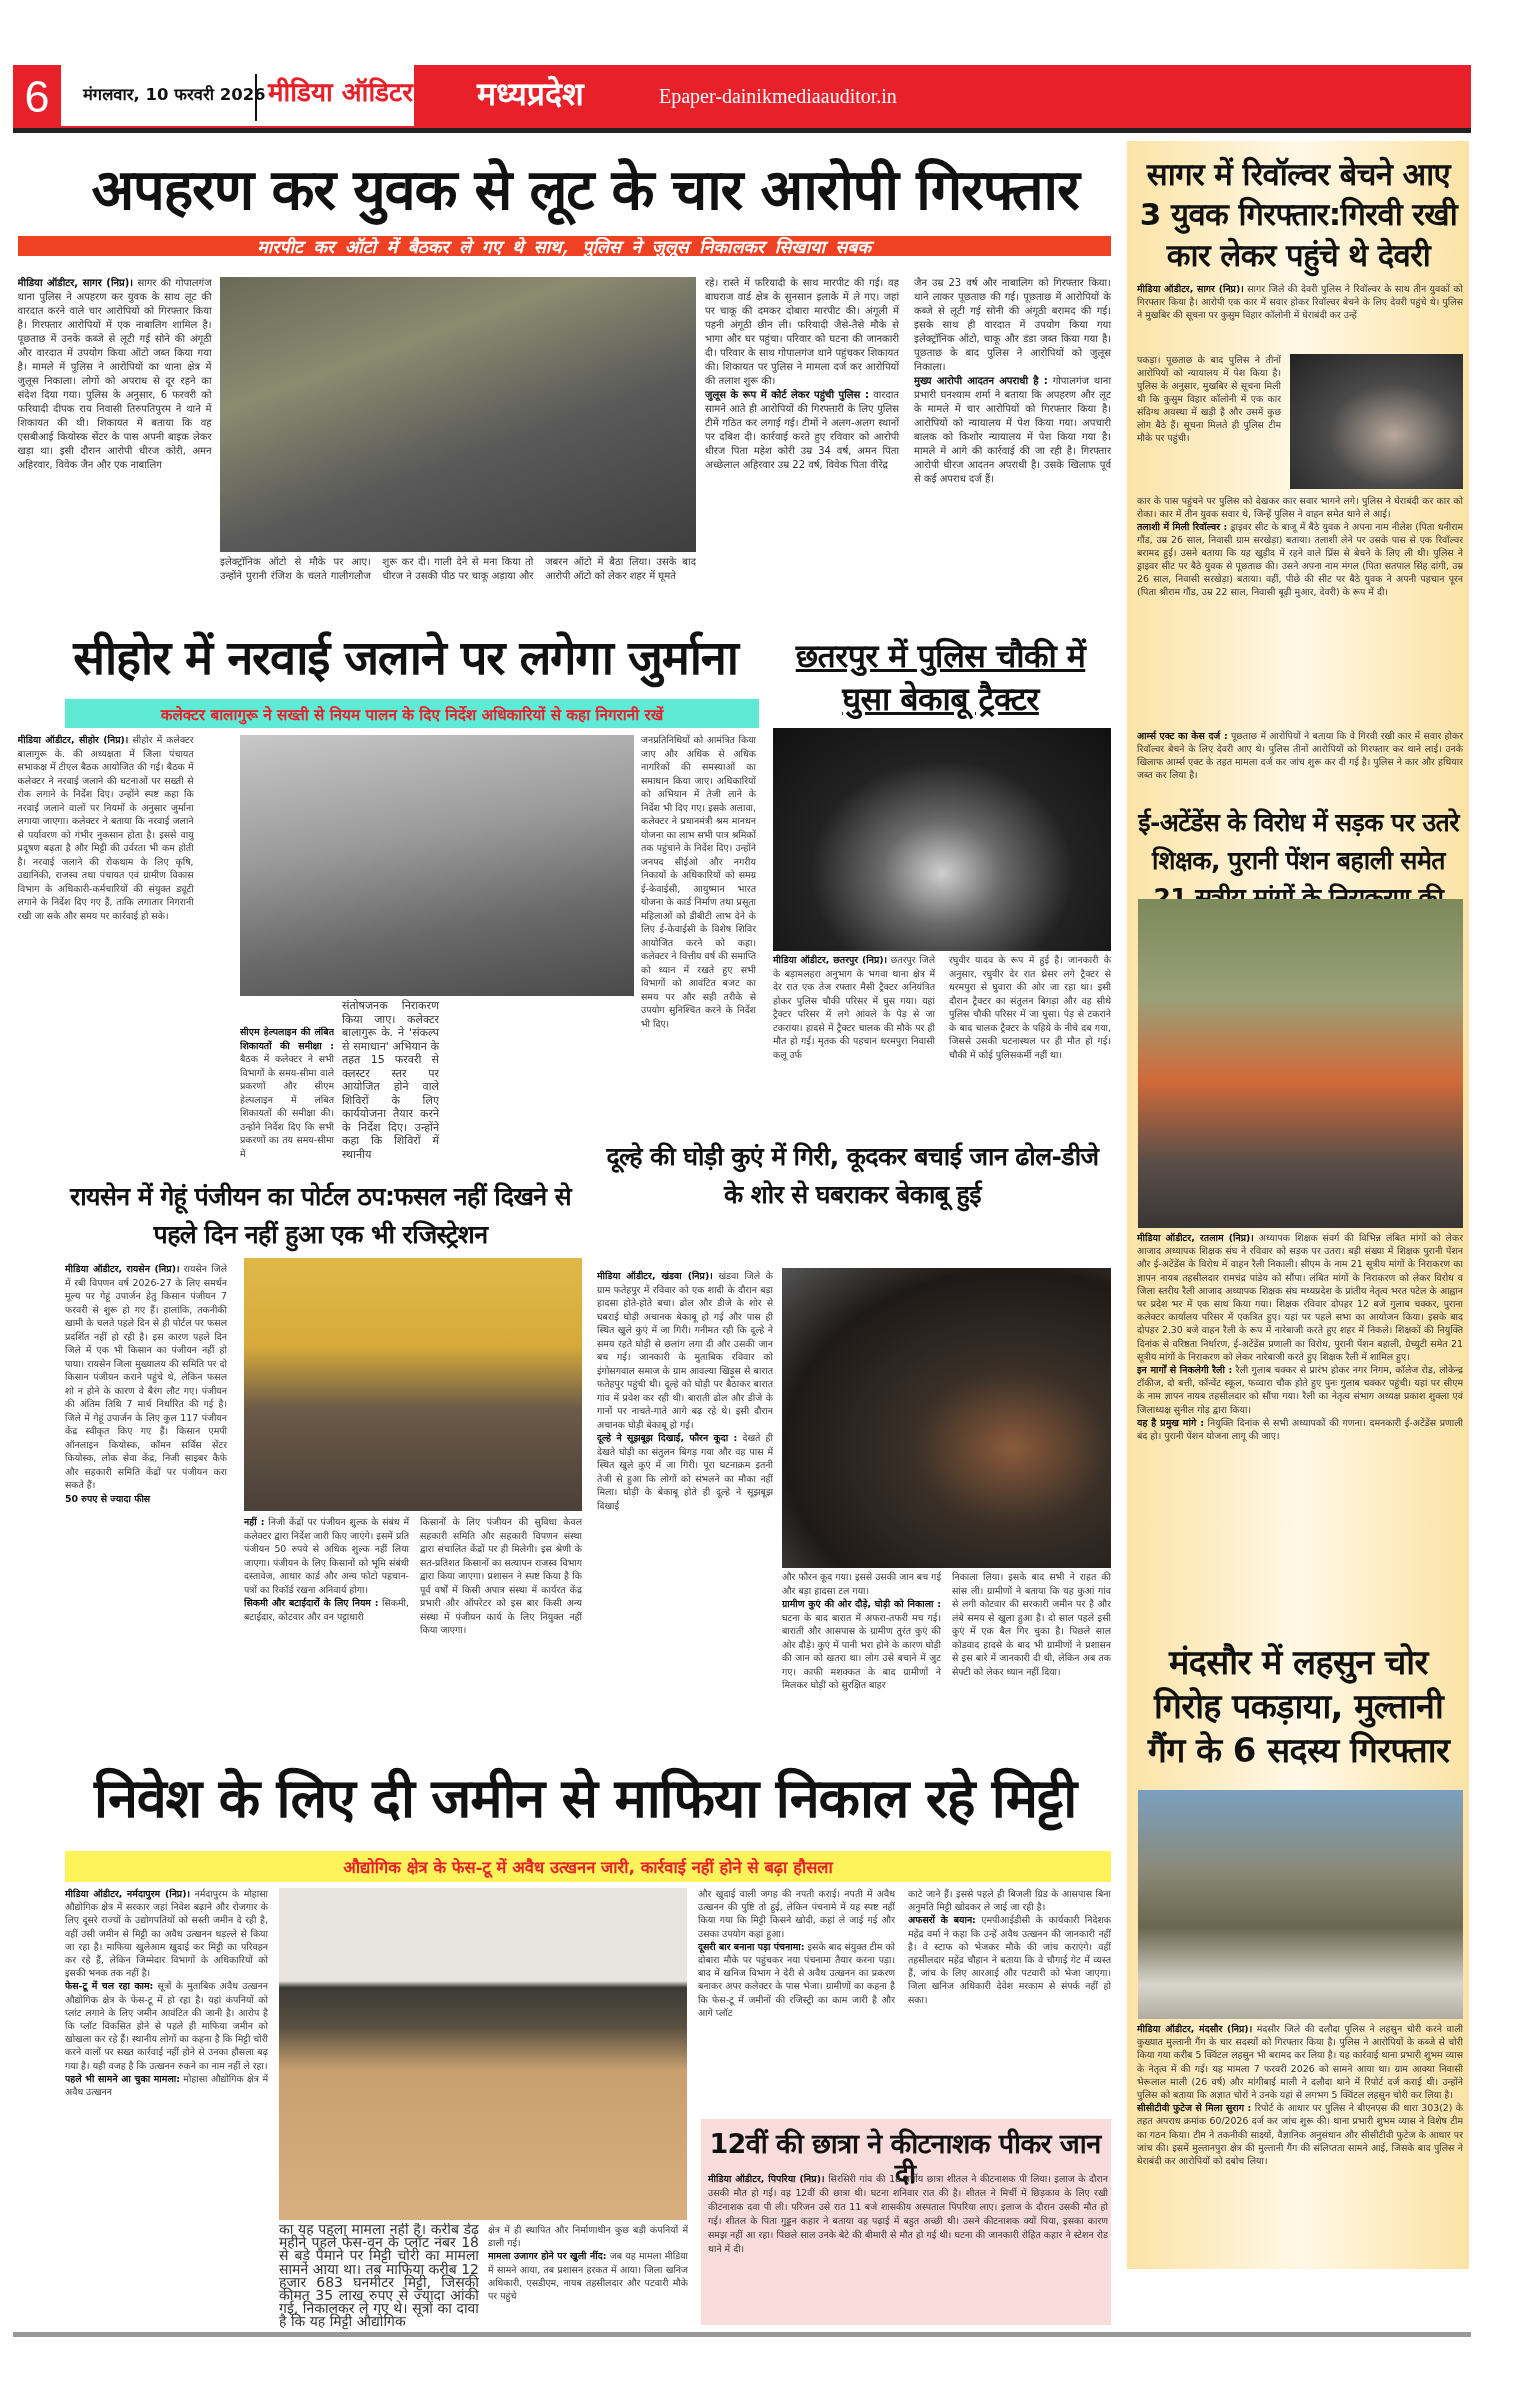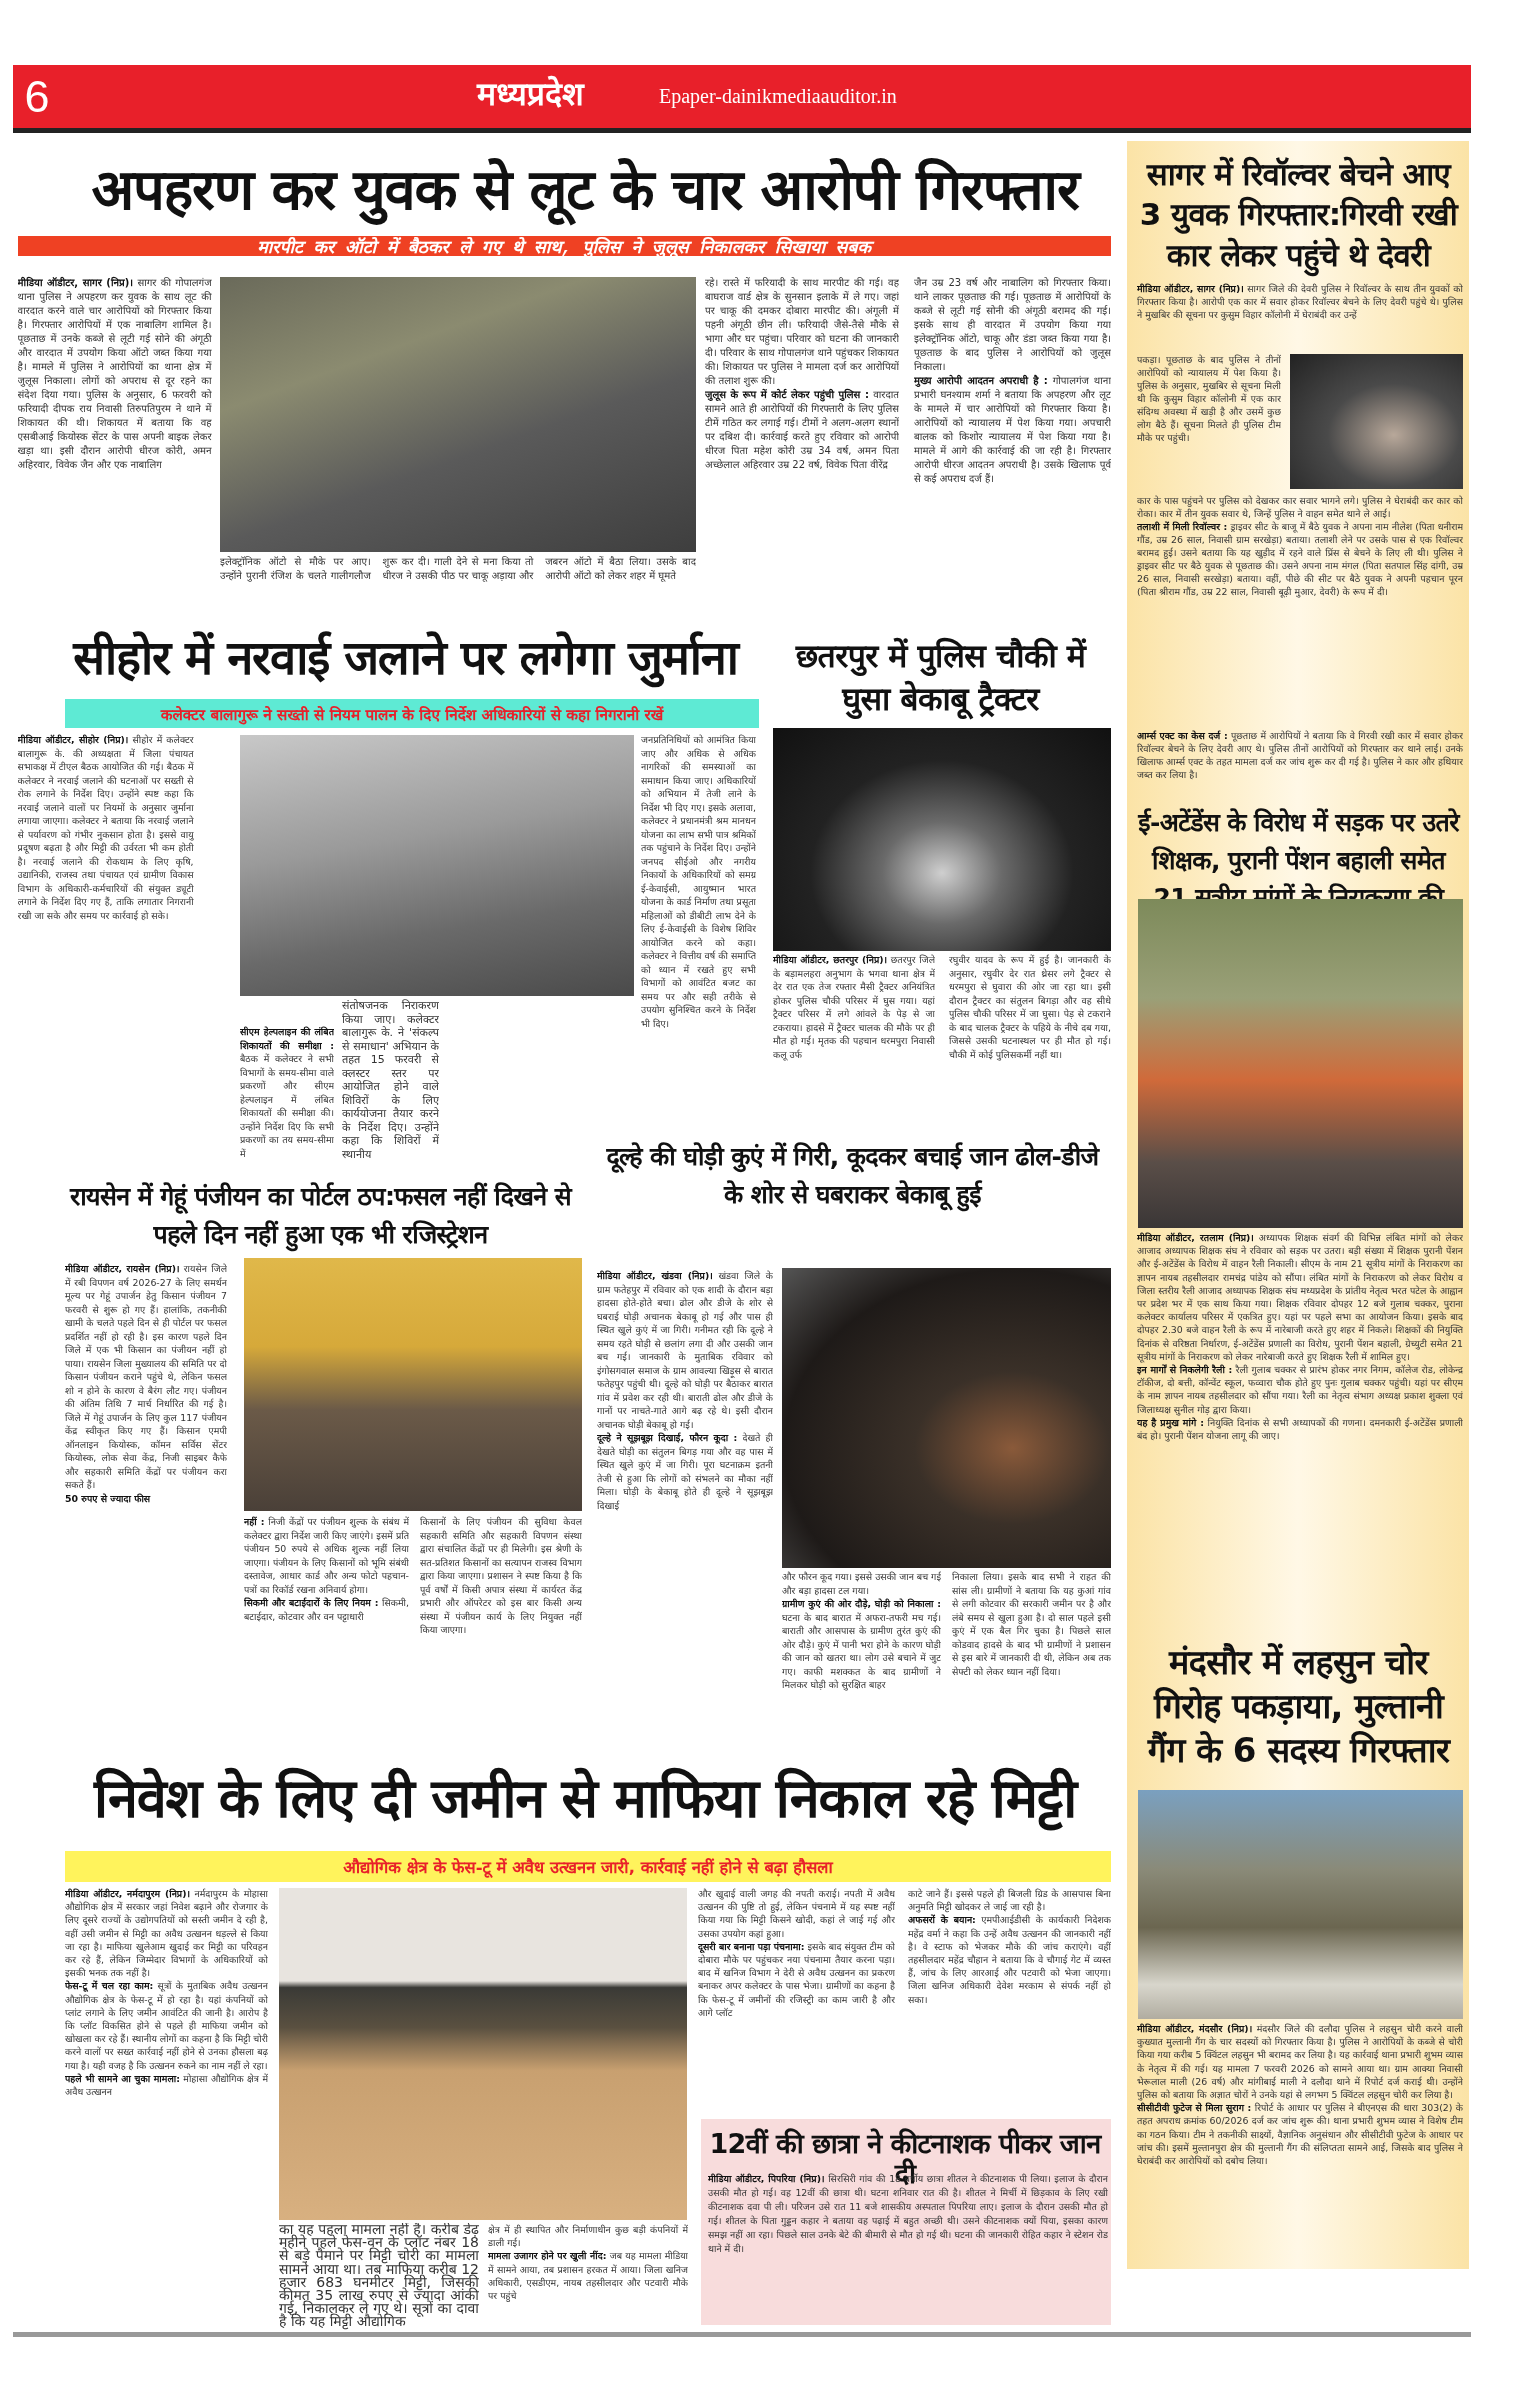--- a/index.html
+++ b/index.html
@@ -23,20 +23,25 @@
   .photo { background: #777; overflow: hidden; }
   .rule { background: #999; }
   .sidebar { background: linear-gradient(90deg, #fbe3a6 0%, #fff8e6 50%, #fbe3a6 100%); }
   .pinkbox { background: #f8dcdc; }
 </style>
 </head>
 <body>
 
 <div class="abs masthead">
   <div class="abs pageno">6</div>
+  <div class="abs datebox">
+    <div class="abs date">मंगलवार, 10 फरवरी 2026</div>
+    <div class="abs sep"></div>
+    <div class="abs brand">मीडिया ऑडिटर</div>
+  </div>
   <div class="abs section">मध्यप्रदेश</div>
   <div class="abs site">Epaper-dainikmediaauditor.in</div>
 </div>
 <div class="abs mast-bar"></div>
 
 <div class="abs headline" style="left:59px; top:159px; width:1052px; font-size:56px; text-align:center;">अपहरण कर युवक से लूट के चार आरोपी गिरफ्तार</div>
 <div class="abs subbar" style="left:17.6px; top:236px; width:1093px; height:20px; background:#ef4123; color:#fff;font-family:Liberation Mono, monospace;">मारपीट कर ऑटो में बैठकर ले गए थे साथ, पुलिस ने जुलूस निकालकर सिखाया सबक</div>
 <div class="abs body" style="left:17.6px; top:276px; width:194px; height:335px;"><b>मीडिया ऑडीटर, सागर (निप्र)।</b> <span>सागर की गोपालगंज थाना पुलिस ने अपहरण कर युवक के साथ लूट की वारदात करने वाले चार आरोपियों को गिरफ्तार किया है। गिरफ्तार आरोपियों में एक नाबालिग शामिल है। पूछताछ में उनके कब्जे से लूटी गई सोने की अंगूठी और वारदात में उपयोग किया ऑटो जब्त किया गया है। मामले में पुलिस ने आरोपियों का थाना क्षेत्र में जुलूस निकाला। लोगों को अपराध से दूर रहने का संदेश दिया गया। पुलिस के अनुसार, 6 फरवरी को फरियादी दीपक राय निवासी तिरुपतिपुरम ने थाने में शिकायत की थी। शिकायत में बताया कि वह एसबीआई कियोस्क सेंटर के पास अपनी बाइक लेकर खड़ा था। इसी दौरान आरोपी धीरज कोरी, अमन अहिरवार, विवेक जैन और एक नाबालिग</span></div>
 <div class="abs photo" style="left:220px; top:277px; width:476px; height:275px; background:linear-gradient(160deg,#6a6a5a 0%,#8b8b70 30%,#5a5a5a 60%,#3e3e3e 100%);"></div>
 <div class="abs body" style="left:220px; top:555px; width:476px; height:56px; column-count:3; column-gap:11.8px;">इलेक्ट्रॉनिक ऑटो से मौके पर आए। उन्होंने पुरानी रंजिश के चलते गालीगलौज शुरू कर दी। गाली देने से मना किया तो धीरज ने उसकी पीठ पर चाकू अड़ाया और जबरन ऑटो में बैठा लिया। उसके बाद आरोपी ऑटो को लेकर शहर में घूमते</div>
@@ -61,21 +66,21 @@
 <div class="abs body" style="left:1137px; top:2022px; width:326px; height:235px; font-size:9.4px; line-height:13.2px;"><b>मीडिया ऑडीटर, मंदसौर (निप्र)।</b> <span>मंदसौर जिले की दलौदा पुलिस ने लहसुन चोरी करने वाली कुख्यात मुल्तानी गैंग के चार सदस्यों को गिरफ्तार किया है। पुलिस ने आरोपियों के कब्जे से चोरी किया गया करीब 5 क्विंटल लहसुन भी बरामद कर लिया है। यह कार्रवाई थाना प्रभारी शुभम व्यास के नेतृत्व में की गई। यह मामला 7 फरवरी 2026 को सामने आया था। ग्राम आक्या निवासी भेरूलाल माली (26 वर्ष) और मांगीबाई माली ने दलौदा थाने में रिपोर्ट दर्ज कराई थी। उन्होंने पुलिस को बताया कि अज्ञात चोरों ने उनके यहां से लगभग 5 क्विंटल लहसुन चोरी कर लिया है।</span><br><b>सीसीटीवी फुटेज से मिला सुराग :</b> <span>रिपोर्ट के आधार पर पुलिस ने बीएनएस की धारा 303(2) के तहत अपराध क्रमांक 60/2026 दर्ज कर जांच शुरू की। थाना प्रभारी शुभम व्यास ने विशेष टीम का गठन किया। टीम ने तकनीकी साक्ष्यों, वैज्ञानिक अनुसंधान और सीसीटीवी फुटेज के आधार पर जांच की। इसमें मुल्तानपुरा क्षेत्र की मुल्तानी गैंग की संलिप्तता सामने आई, जिसके बाद पुलिस ने घेराबंदी कर आरोपियों को दबोच लिया।</span></div>
 
 <div class="abs headline" style="left:53px; top:632px; width:705px; font-size:47px; text-align:center;">सीहोर में नरवाई जलाने पर लगेगा जुर्माना</div>
 <div class="abs subbar" style="left:65px; top:699px; width:694px; height:29px; background:#5eead4; color:#e8202a; font-style:normal; font-size:15.3px;">कलेक्टर बालागुरू ने सख्ती से नियम पालन के दिए निर्देश अधिकारियों से कहा निगरानी रखें</div>
 <div class="abs body" style="left:17.6px; top:733px; width:176px; height:447px; font-size:9.4px; line-height:13.5px;"><b>मीडिया ऑडीटर, सीहोर (निप्र)।</b> <span>सीहोर में कलेक्टर बालागुरू के. की अध्यक्षता में जिला पंचायत सभाकक्ष में टीएल बैठक आयोजित की गई। बैठक में कलेक्टर ने नरवाई जलाने की घटनाओं पर सख्ती से रोक लगाने के निर्देश दिए। उन्होंने स्पष्ट कहा कि नरवाई जलाने वालों पर नियमों के अनुसार जुर्माना लगाया जाएगा। कलेक्टर ने बताया कि नरवाई जलाने से पर्यावरण को गंभीर नुकसान होता है। इससे वायु प्रदूषण बढ़ता है और मिट्टी की उर्वरता भी कम होती है। नरवाई जलाने की रोकथाम के लिए कृषि, उद्यानिकी, राजस्व तथा पंचायत एवं ग्रामीण विकास विभाग के अधिकारी-कर्मचारियों की संयुक्त ड्यूटी लगाने के निर्देश दिए गए हैं, ताकि लगातार निगरानी रखी जा सके और समय पर कार्रवाई हो सके।</span></div>
 <div class="abs photo" style="left:240px; top:735px; width:394px; height:261px; background:linear-gradient(170deg,#c8c8c8 0%,#9a9a9a 40%,#6a6a6a 70%,#4a4a4a 100%);"></div>
 <div class="abs body" style="left:240px; top:1025px; width:94px; height:182px; font-size:9.4px; line-height:13.5px;"><b>सीएम हेल्पलाइन की लंबित शिकायतों की समीक्षा :</b> <span>बैठक में कलेक्टर ने सभी विभागों के समय-सीमा वाले प्रकरणों और सीएम हेल्पलाइन में लंबित शिकायतों की समीक्षा की। उन्होंने निर्देश दिए कि सभी प्रकरणों का तय समय-सीमा में</span></div>
 <div class="abs body" style="left:342px; top:999px; width:97px; height:182px; font-size:11px; line-height:13.5px;">संतोषजनक निराकरण किया जाए। कलेक्टर बालागुरू के. ने 'संकल्प से समाधान' अभियान के तहत 15 फरवरी से क्लस्टर स्तर पर आयोजित होने वाले शिविरों के लिए कार्ययोजना तैयार करने के निर्देश दिए। उन्होंने कहा कि शिविरों में स्थानीय</div>
 <div class="abs body" style="left:641px; top:733px; width:115px; height:447px; font-size:9.4px; line-height:13.5px;">जनप्रतिनिधियों को आमंत्रित किया जाए और अधिक से अधिक नागरिकों की समस्याओं का समाधान किया जाए। अधिकारियों को अभियान में तेजी लाने के निर्देश भी दिए गए। इसके अलावा, कलेक्टर ने प्रधानमंत्री श्रम मानधन योजना का लाभ सभी पात्र श्रमिकों तक पहुंचाने के निर्देश दिए। उन्होंने जनपद सीईओ और नगरीय निकायों के अधिकारियों को समग्र ई-केवाईसी, आयुष्मान भारत योजना के कार्ड निर्माण तथा प्रसूता महिलाओं को डीबीटी लाभ देने के लिए ई-केवाईसी के विशेष शिविर आयोजित करने को कहा। कलेक्टर ने वित्तीय वर्ष की समाप्ति को ध्यान में रखते हुए सभी विभागों को आवंटित बजट का समय पर और सही तरीके से उपयोग सुनिश्चित करने के निर्देश भी दिए।</div>
 
-<div class="abs headline" style="left:770px; top:635px; width:341px; font-size:32px; text-align:center; line-height:1.35; letter-spacing:-0.6px;">छतरपुर में पुलिस चौकी में घुसा बेकाबू ट्रैक्टर</div>
+<div class="abs headline" style="left:770px; top:635px; width:341px; font-size:32px; text-align:center; line-height:1.35; letter-spacing:-0.6px;text-decoration:underline;">छतरपुर में पुलिस चौकी में घुसा बेकाबू ट्रैक्टर</div>
 <div class="abs photo" style="left:773px; top:728px; width:338px; height:223px; background:radial-gradient(ellipse at 50% 65%,#cfcfcf 0%,#6a6a6a 25%,#222 55%,#111 100%);"></div>
 <div class="abs body" style="left:773px; top:953px; width:162px; height:229px; font-size:9.4px; line-height:13.5px;"><b>मीडिया ऑडीटर, छतरपुर (निप्र)।</b> <span>छतरपुर जिले के बड़ामलहरा अनुभाग के भगवा थाना क्षेत्र में देर रात एक तेज रफ्तार मैसी ट्रैक्टर अनियंत्रित होकर पुलिस चौकी परिसर में घुस गया। यहां ट्रैक्टर परिसर में लगे आंवले के पेड़ से जा टकराया। हादसे में ट्रैक्टर चालक की मौके पर ही मौत हो गई। मृतक की पहचान धरमपुरा निवासी कलू उर्फ</span></div>
 <div class="abs body" style="left:949px; top:953px; width:162px; height:229px; font-size:9.4px; line-height:13.5px;">रघुवीर यादव के रूप में हुई है। जानकारी के अनुसार, रघुवीर देर रात थ्रेसर लगे ट्रैक्टर से धरमपुरा से घुवारा की ओर जा रहा था। इसी दौरान ट्रैक्टर का संतुलन बिगड़ा और वह सीधे पुलिस चौकी परिसर में जा घुसा। पेड़ से टकराने के बाद चालक ट्रैक्टर के पहिये के नीचे दब गया, जिससे उसकी घटनास्थल पर ही मौत हो गई। चौकी में कोई पुलिसकर्मी नहीं था।</div>
 
 <div class="abs headline" style="left:59px; top:1178px; width:523px; font-size:25px; text-align:center; line-height:1.5; letter-spacing:-0.6px;">रायसेन में गेहूं पंजीयन का पोर्टल ठप:फसल नहीं दिखने से पहले दिन नहीं हुआ एक भी रजिस्ट्रेशन</div>
 <div class="abs body" style="left:65px; top:1262px; width:162px; height:464px; font-size:9.4px; line-height:13.5px;"><b>मीडिया ऑडीटर, रायसेन (निप्र)।</b> <span>रायसेन जिले में रबी विपणन वर्ष 2026-27 के लिए समर्थन मूल्य पर गेहूं उपार्जन हेतु किसान पंजीयन 7 फरवरी से शुरू हो गए हैं। हालांकि, तकनीकी खामी के चलते पहले दिन से ही पोर्टल पर फसल प्रदर्शित नहीं हो रही है। इस कारण पहले दिन जिले में एक भी किसान का पंजीयन नहीं हो पाया। रायसेन जिला मुख्यालय की समिति पर दो किसान पंजीयन कराने पहुंचे थे, लेकिन फसल शो न होने के कारण वे बैरंग लौट गए। पंजीयन की अंतिम तिथि 7 मार्च निर्धारित की गई है। जिले में गेहूं उपार्जन के लिए कुल 117 पंजीयन केंद्र स्वीकृत किए गए हैं। किसान एमपी ऑनलाइन कियोस्क, कॉमन सर्विस सेंटर कियोस्क, लोक सेवा केंद्र, निजी साइबर कैफे और सहकारी समिति केंद्रों पर पंजीयन करा सकते हैं।</span><br><b>50 रुपए से ज्यादा फीस</b></div>
 <div class="abs photo" style="left:244px; top:1258px; width:338px; height:253px; background:linear-gradient(180deg,#e0b84a 0%,#d6a93a 35%,#6b5a48 60%,#4a4038 100%);"></div>
 <div class="abs body" style="left:244px; top:1515px; width:165px; height:215px; font-size:9.4px; line-height:13.5px;"><b>नहीं :</b> <span>निजी केंद्रों पर पंजीयन शुल्क के संबंध में कलेक्टर द्वारा निर्देश जारी किए जाएंगे। इसमें प्रति पंजीयन 50 रुपये से अधिक शुल्क नहीं लिया जाएगा। पंजीयन के लिए किसानों को भूमि संबंधी दस्तावेज, आधार कार्ड और अन्य फोटो पहचान-पत्रों का रिकॉर्ड रखना अनिवार्य होगा।</span><br><b>सिकमी और बटाईदारों के लिए नियम :</b> <span>सिकमी, बटाईदार, कोटवार और वन पट्टाधारी</span></div>
 <div class="abs body" style="left:420px; top:1515px; width:162px; height:215px; font-size:9.4px; line-height:13.5px;">किसानों के लिए पंजीयन की सुविधा केवल सहकारी समिति और सहकारी विपणन संस्था द्वारा संचालित केंद्रों पर ही मिलेगी। इस श्रेणी के सत-प्रतिशत किसानों का सत्यापन राजस्व विभाग द्वारा किया जाएगा। प्रशासन ने स्पष्ट किया है कि पूर्व वर्षों में किसी अपात्र संस्था में कार्यरत केंद्र प्रभारी और ऑपरेटर को इस बार किसी अन्य संस्था में पंजीयन कार्य के लिए नियुक्त नहीं किया जाएगा।</div>
 

